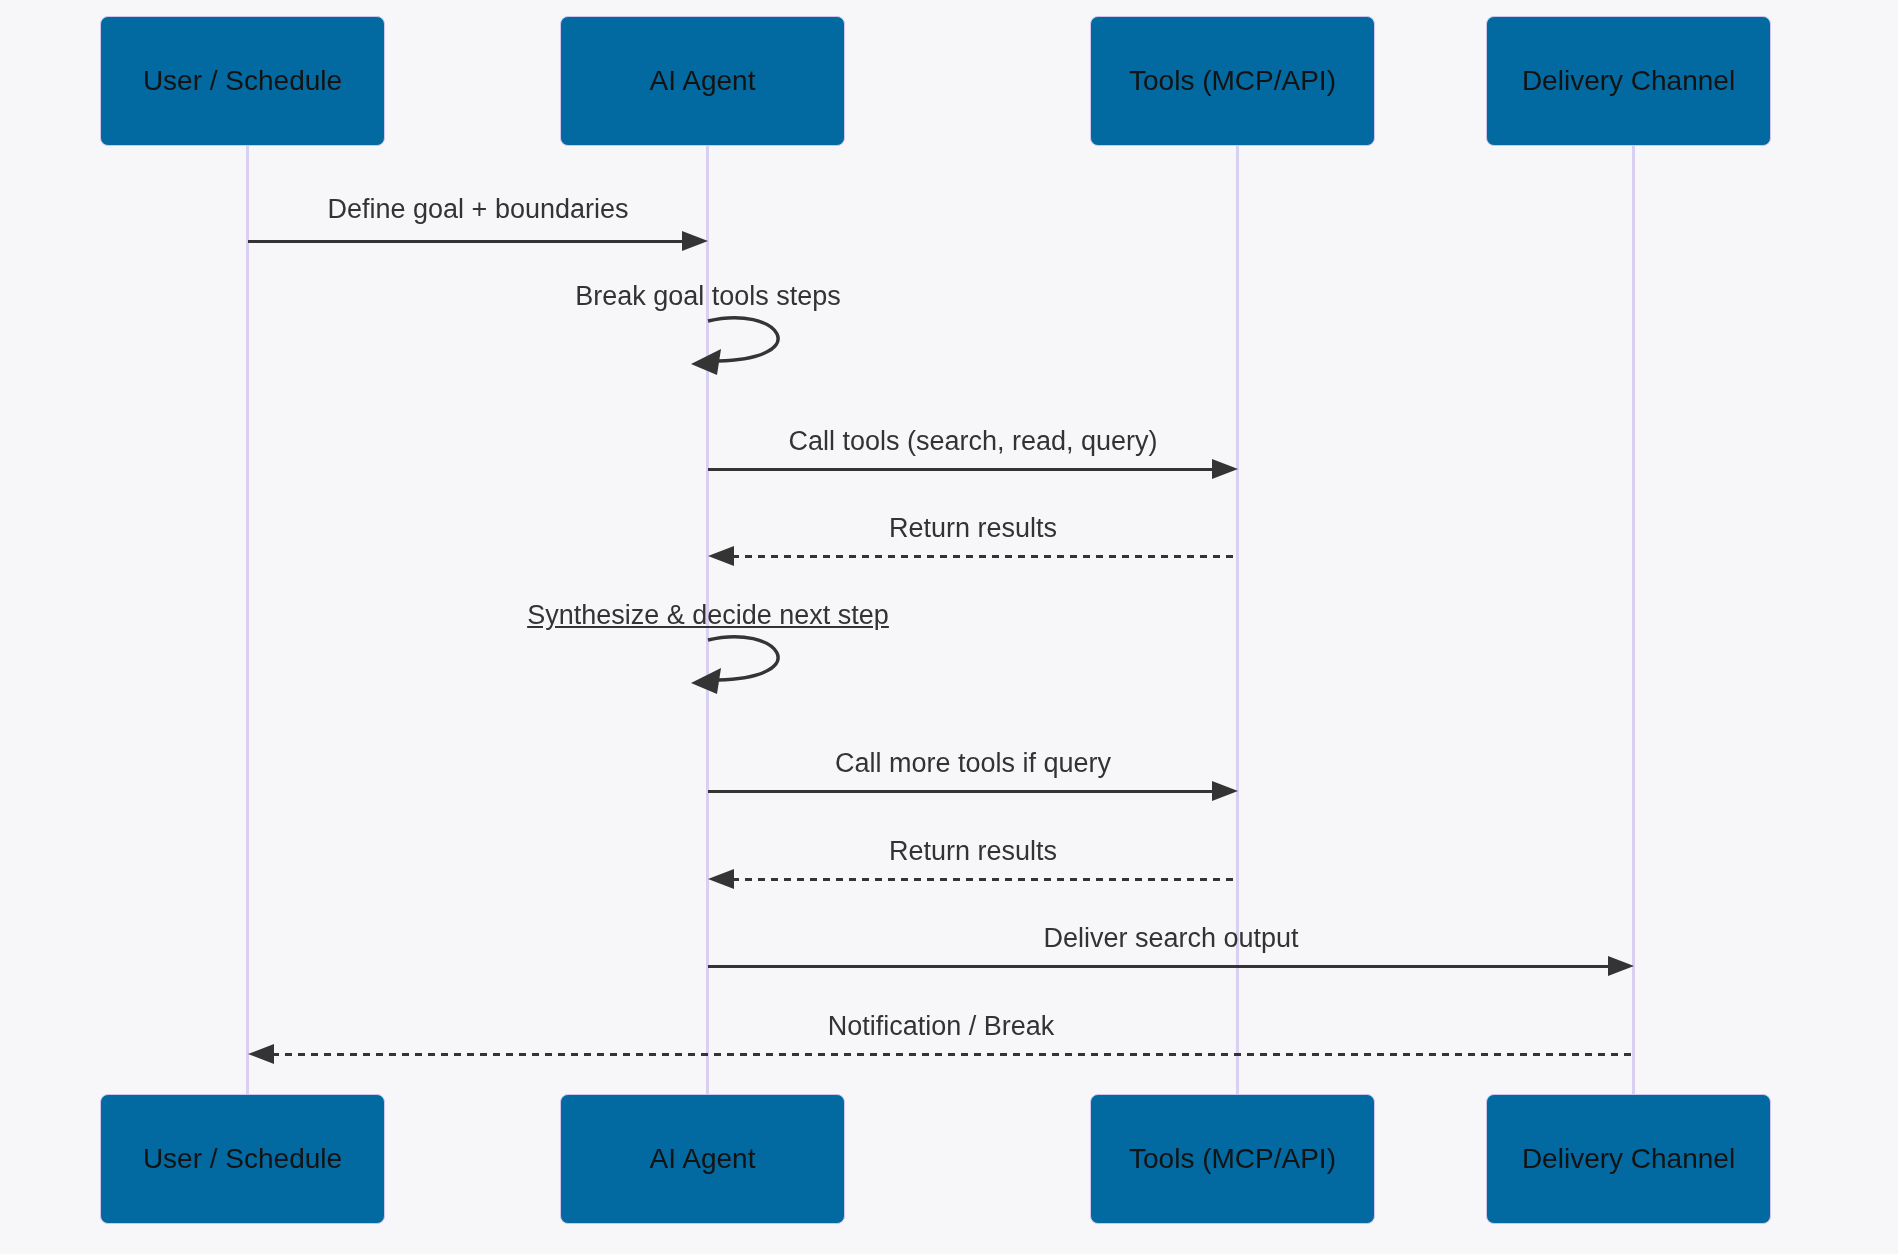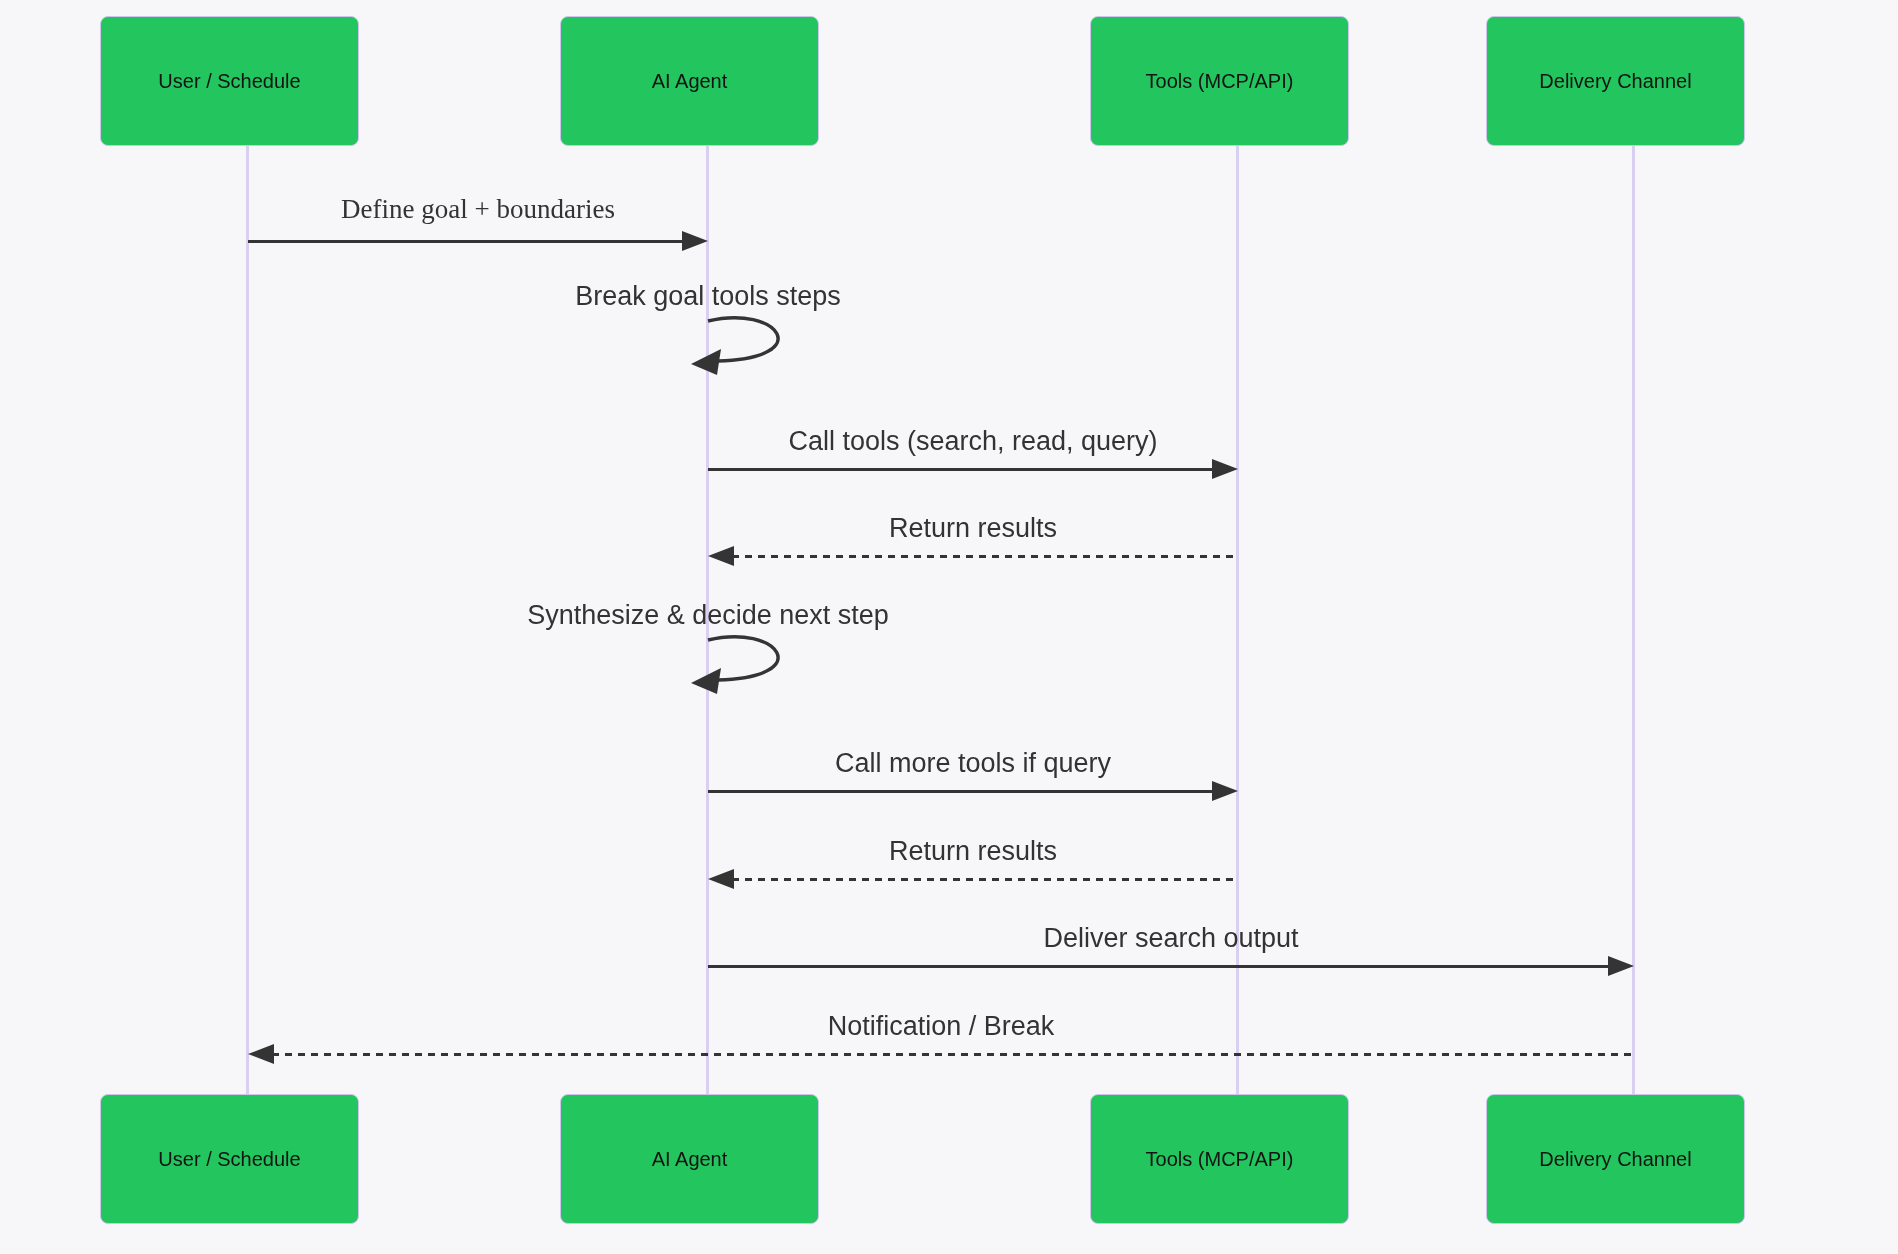--- a/index.html
+++ b/index.html
@@ -11,29 +11,29 @@
     font-family: "Liberation Sans", "DejaVu Sans", sans-serif;
     overflow: hidden;
   }
   .diagram {
     position: relative;
     width: 1898px;
     height: 1254px;
   }
   .actor {
     position: absolute;
-    width: 259px;
+    width: 285px;
     height: 130px;
-    background: #22c55e;
+    background: #0369a1;
     border: 1.5px solid #cfc5ec;
     border-radius: 8px;
     display: flex;
     align-items: center;
     justify-content: center;
-    font-size: 20px;
+    font-size: 28px;
     color: #131313;
     box-sizing: border-box;
     text-align: center;
   }
   .lifeline {
     position: absolute;
     top: 146px;
     height: 950px;
     width: 3px;
     background: #d9cff1;
@@ -93,21 +93,21 @@
   <div class="actor" style="left:1486px; top:16px;">
     <span>Delivery Channel</span>
   </div>
 
   <div class="lifeline" style="left:246px;"></div>
   <div class="lifeline" style="left:706px;"></div>
   <div class="lifeline" style="left:1236px;"></div>
   <div class="lifeline" style="left:1632px;"></div>
 
   <div>
-    <div class="msg-label" style="left:248px; top:192px; width:460px;font-family:Liberation Serif, serif;">Define goal + boundaries</div>
+    <div class="msg-label" style="left:248px; top:192px; width:460px;">Define goal + boundaries</div>
     <div class="line-solid" style="left:248px; top:240px; width:436px;"></div>
     <div class="arrow-right" style="left:682px; top:231px;"></div>
   </div>
 
   <div>
     <div class="msg-label" style="left:358px; top:279px; width:700px;">Break goal tools steps</div>
     <svg class="selfloop" style="left:686px; top:314px;" width="140" height="64" viewBox="0 0 140 64">
       <path d="M 22 7 C 92 -10, 132 44, 32 47" fill="none" stroke="#343434" stroke-width="3.5"></path>
       <polygon points="5,50 35,35 31,61" fill="#343434"></polygon>
     </svg>
@@ -119,21 +119,21 @@
     <div class="arrow-right" style="left:1212px; top:459px;"></div>
   </div>
 
   <div>
     <div class="msg-label" style="left:708px; top:511px; width:530px;">Return results</div>
     <div class="line-dashed" style="left:732px; top:555px; width:504px;"></div>
     <div class="arrow-left" style="left:708px; top:546px;"></div>
   </div>
 
   <div>
-    <div class="msg-label" style="left:358px; top:598px; width:700px;">Synthesize &amp; decide next step</div>
+    <div class="msg-label" style="left:358px; top:598px; width:700px;text-decoration:underline;">Synthesize &amp; decide next step</div>
     <svg class="selfloop" style="left:686px; top:633px;" width="140" height="64" viewBox="0 0 140 64">
       <path d="M 22 7 C 92 -10, 132 44, 32 47" fill="none" stroke="#343434" stroke-width="3.5"></path>
       <polygon points="5,50 35,35 31,61" fill="#343434"></polygon>
     </svg>
   </div>
 
   <div>
     <div class="msg-label" style="left:708px; top:746px; width:530px;">Call more tools if query</div>
     <div class="line-solid" style="left:708px; top:790px; width:506px;"></div>
     <div class="arrow-right" style="left:1212px; top:781px;"></div>

